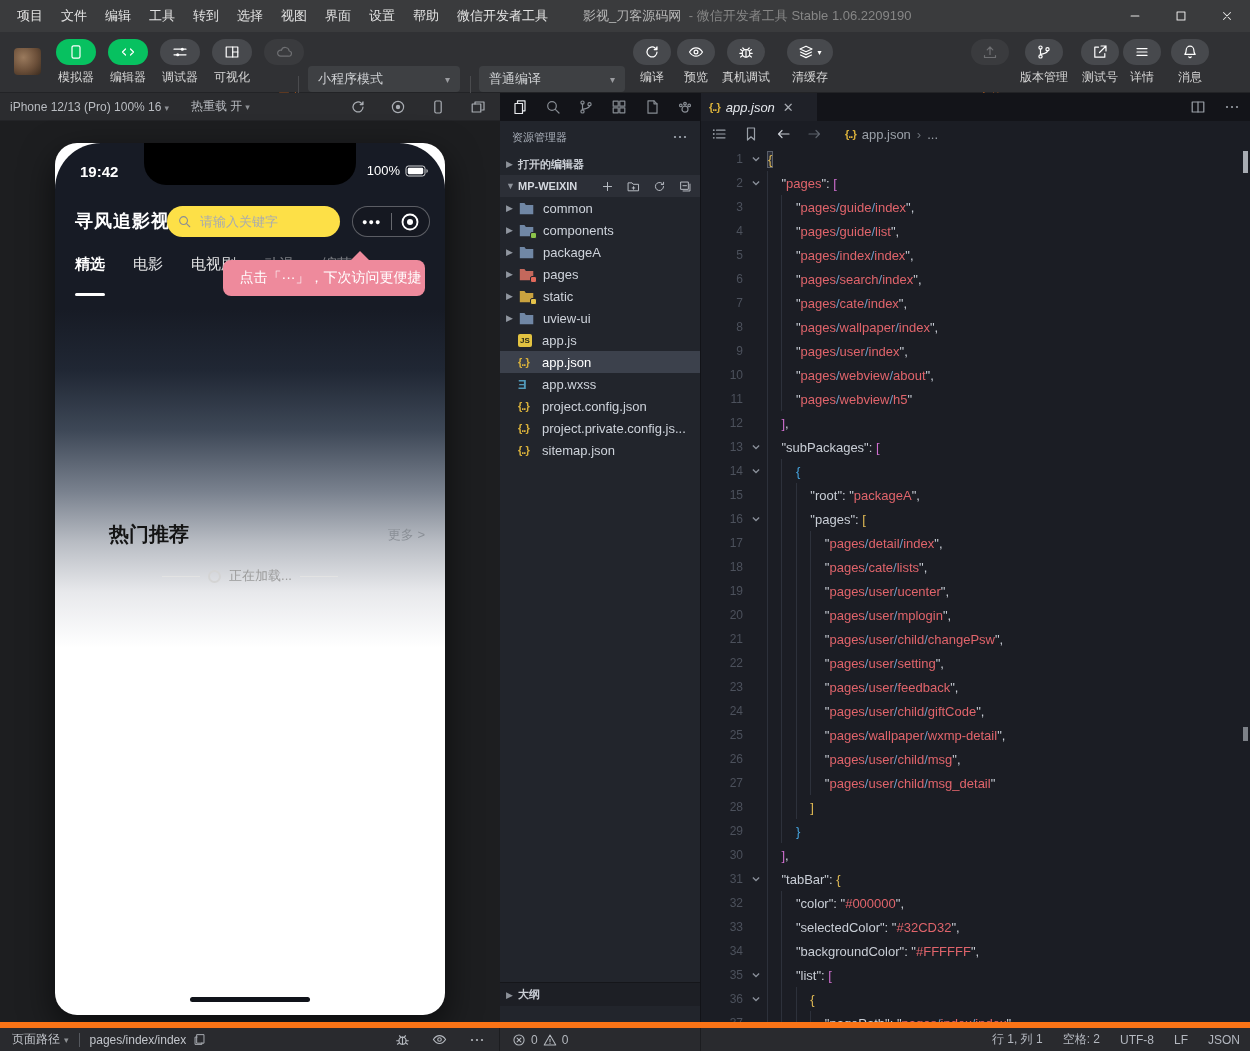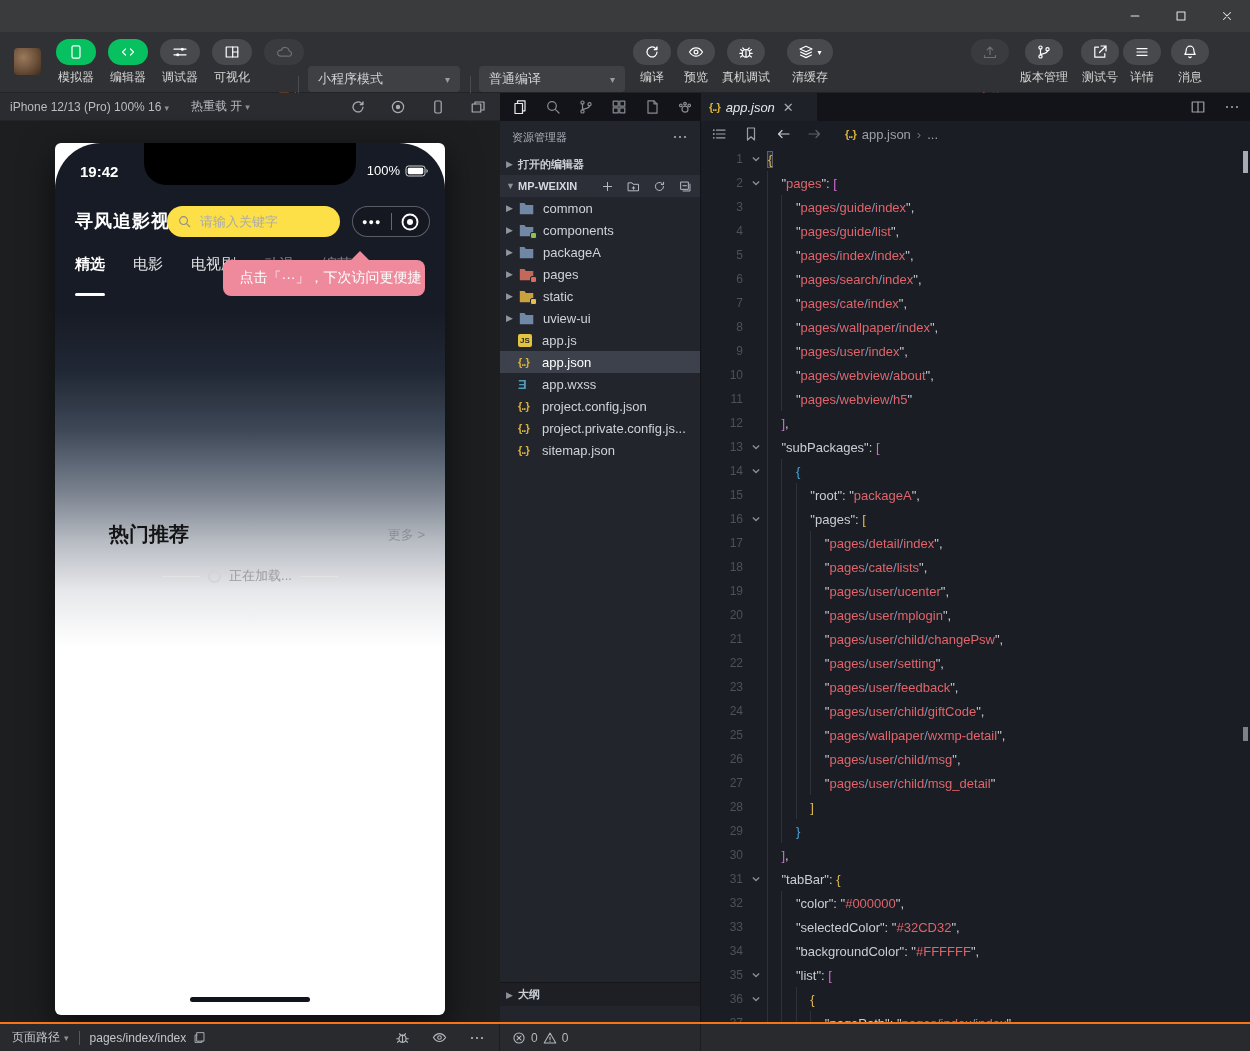--- a/index.html
+++ b/index.html
@@ -38,21 +38,21 @@
   .etab .tlabel{font-size:13px;font-style:italic;color:#e4e7ec;}
   .etab .close{color:#a7abb2;font-size:13px;margin-left:2px;cursor:pointer;}
   .strip-right{position:absolute;right:10px;top:0;height:28px;display:flex;align-items:center;gap:18px;color:#9ba0a8;}
   
   .simbar{position:absolute;top:93px;left:0;width:500px;height:28px;background:#2b2c2f;border-bottom:1px solid #232427;display:flex;align-items:center;font-size:12px;color:#b9bcc1;}
   .simbar .dev{margin-left:10px;cursor:pointer;}
   .simbar .hot{margin-left:22px;cursor:pointer;}
   .simbar .caret{font-size:9px;color:#8d9094;margin-left:3px;}
   .simbar-icons{margin-left:auto;margin-right:14px;display:flex;gap:24px;color:#a9adb3;}
   .simarea{position:absolute;top:121px;left:0;width:500px;height:901px;background:#1d1e20;}
-  .phone{position:absolute;left:55px;top:22px;width:390px;height:872px;background:#fff;border-radius:6px;box-shadow:0 12px 34px rgba(0,0,0,.6);}
+  .phone{position:absolute;left:55px;top:22px;width:390px;height:872px;background:#fff;border-radius:22px;box-shadow:0 12px 34px rgba(0,0,0,.6);}
   .screen{position:absolute;inset:0;border-radius:46px;overflow:hidden;background:#fff;}
   .grad{position:absolute;top:0;left:0;right:0;height:505px;
     background:linear-gradient(180deg,#171b25 0%,#171b25 33%,#202734 45%,#3e4857 57%,#79818e 69%,#b8bcc3 79%,#e8e9ec 89%,#ffffff 100%);}
   .notch{position:absolute;top:0;left:50%;transform:translateX(-50%);width:212px;height:42px;background:#000;border-radius:0 0 22px 22px;}
   .p-status{position:absolute;top:18px;left:0;right:0;height:22px;color:#fff;}
   .p-time{position:absolute;left:25px;top:2px;font-size:15px;font-weight:600;}
   .p-batt{position:absolute;right:16px;top:2px;display:flex;align-items:center;gap:5px;font-size:13px;}
   .p-header{position:absolute;top:62px;left:0;right:0;height:34px;}
   .p-title{position:absolute;left:20px;top:4px;font-size:18px;font-weight:600;color:#fff;letter-spacing:1px;}
   .p-search{position:absolute;left:112px;top:1px;width:173px;height:31px;background:#fde047;border-radius:16px;display:flex;align-items:center;padding:0 10px;gap:6px;}
@@ -110,36 +110,53 @@
   .tok-s{color:#e0646b;}
   .tok-sl{color:#6d9ec9;}
   .tok-g{color:#e2bb55;}
   .tok-o{color:#cf6ecf;}
   .tok-b{color:#45a3dd;}
   .tok-gm{color:#e2bb55;border:1px solid #5a5f6a;background:rgba(90,100,120,.25);}
   .sb-track{position:absolute;right:0;top:26px;width:9px;bottom:0;}
   .sb-deco1{position:absolute;right:2px;top:4px;width:5px;height:22px;background:#c0c4cb;opacity:.85;}
   .sb-deco2{position:absolute;right:2px;top:580px;width:5px;height:14px;background:#c0c4cb;opacity:.6;}
   
-  .statusbar{position:absolute;left:0;right:0;bottom:0;height:29px;background:#292a2e;border-top:2px solid #f97316;font-size:12px;color:#c2c5cb;}
+  .statusbar{position:absolute;left:0;right:0;bottom:0;height:29px;background:#292a2e;border-top:6px solid #f97316;font-size:12px;color:#c2c5cb;}
   .st-left{position:absolute;left:0;top:0;bottom:0;width:500px;display:flex;align-items:center;border-right:1px solid #1c1d20;}
   .st-left .pp{margin-left:12px;}
   .st-left .caret{font-size:9px;color:#8d9094;margin-left:4px;}
   .st-left .bar{width:1px;height:14px;background:#55585e;margin:0 10px;}
   .st-left .icons{position:absolute;right:14px;display:flex;gap:22px;color:#b4b8be;}
   .st-mid{position:absolute;left:500px;top:0;bottom:0;width:201px;display:flex;align-items:center;gap:5px;padding-left:12px;border-right:1px solid #1c1d20;color:#b4b8be;}
   .st-right{position:absolute;right:10px;top:0;bottom:0;display:flex;align-items:center;gap:20px;color:#b3b7bf;}
   .copy-ic{margin-left:7px;color:#a9adb3;}
 </style>
 </head>
 <body>
 
 <div class="app">
 
   <div class="menubar">
+    <div id="menu-items" style="display:flex;">
+        <div class="menu-item">项目</div>
+        <div class="menu-item">文件</div>
+        <div class="menu-item">编辑</div>
+        <div class="menu-item">工具</div>
+        <div class="menu-item">转到</div>
+        <div class="menu-item">选择</div>
+        <div class="menu-item">视图</div>
+        <div class="menu-item">界面</div>
+        <div class="menu-item">设置</div>
+        <div class="menu-item">帮助</div>
+        <div class="menu-item">微信开发者工具</div>
+      </div>
+    <div class="win-title">
+      <span class="proj">影视_刀客源码网</span>
+      <span class="suffix">- 微信开发者工具 Stable 1.06.2209190</span>
+    </div>
     <div class="win-controls">
       <div class="win-btn">
           <i class="ic">
             <svg width="14" height="14" viewBox="0 0 16 16" fill="none" stroke="currentColor" stroke-width="1.2" stroke-linecap="round" stroke-linejoin="round">
               <line x1="3.5" y1="8" x2="12.5" y2="8"></line>
             </svg>
           </i>
         </div>
       <div class="win-btn">
           <i class="ic">
@@ -760,15 +777,22 @@
       <span>0</span>
       <i class="ic">
           <svg width="14" height="14" viewBox="0 0 16 16" fill="none" stroke="currentColor" stroke-width="1.2" stroke-linecap="round" stroke-linejoin="round">
             <path d="M8 2.4L14.6 13.6H1.4z"></path>
             <line x1="8" y1="7" x2="8" y2="10"></line>
             <circle cx="8" cy="11.8" r=".7" fill="currentColor" stroke="none"></circle>
           </svg>
         </i>
       <span>0</span>
     </div>
+    <div class="st-right" id="status-right">
+        <span>行 1, 列 1</span>
+        <span>空格: 2</span>
+        <span>UTF-8</span>
+        <span>LF</span>
+        <span>JSON</span>
+      </div>
   </div>
 
 </div>
 
 </body></html>

